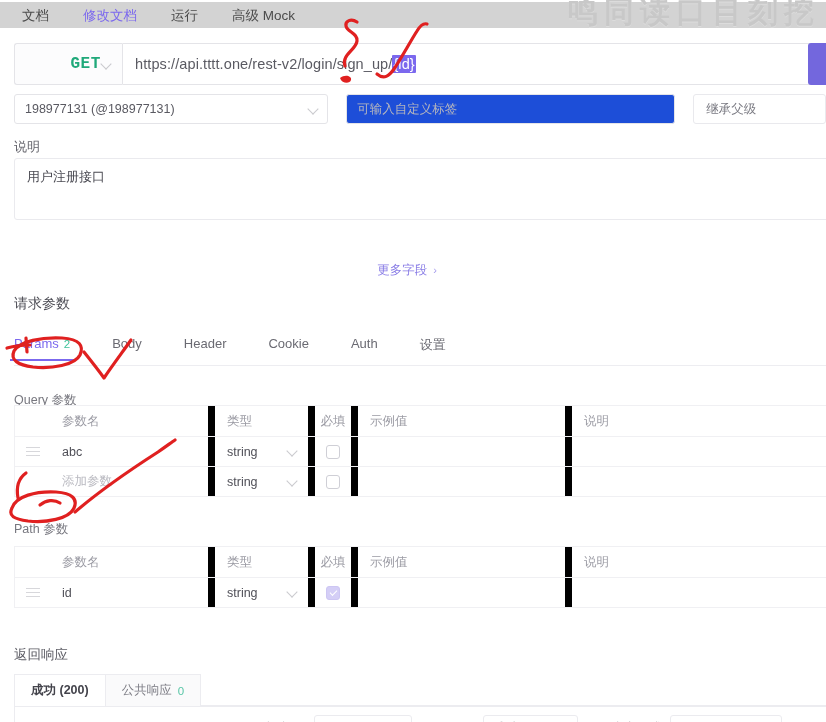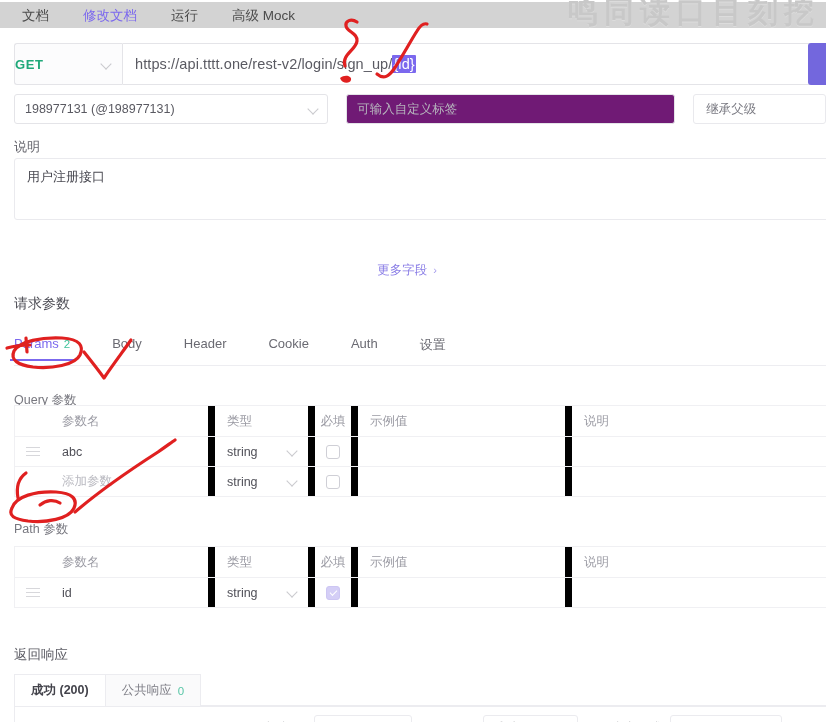--- a/index.html
+++ b/index.html
@@ -58,22 +58,22 @@
   }
   .method-box {
     width: 108px; height: 42px;
     border: 1px solid #e4e4e8; border-right: none;
     background: #fcfcfd;
     border-radius: 3px 0 0 3px;
     display: flex; align-items: center; justify-content: space-between;
     padding: 0 10px 0 0;
   }
   .method-label {
-    flex: 1; text-align: left; font-size: 13px; font-weight: bold;
-    color: #20a97a; letter-spacing: .6px;
+    flex: 1; text-align: right; font-size: 16px; font-weight: bold;
+    color: #20a97a; letter-spacing: .6px; font-family: Liberation Mono, monospace;
   }
   .caret {
     width: 11px; height: 11px; position: relative; flex: 0 0 11px; opacity:.45;
   }
   .caret::before {
     content: ""; position: absolute; left: 1px; top: 1px;
     width: 7px; height: 7px;
     border-right: 1.4px solid #8a8a93; border-bottom: 1.4px solid #8a8a93;
     transform: rotate(45deg);
   }
@@ -100,21 +100,21 @@
 
   
   .row2 { position: absolute; left: 14px; top: 66px; right: 0; height: 30px; display: flex; gap: 18px; }
   .sel-owner {
     width: 323px; height: 30px; border: 1px solid #e4e4e8; background: #fff;
     border-radius: 3px; display: flex; align-items: center;
     padding: 0 8px 0 10px; justify-content: space-between;
   }
   .sel-owner span { font-size: 12.5px; color: #595961; }
   .tagbox {
-    width: 338px; height: 30px; border: 1px solid #e4e4e8; background: #701a75;
+    width: 338px; height: 30px; border: 1px solid #e4e4e8; background: #1d4ed8;
     border-radius: 3px; display: flex; align-items: center; padding: 0 10px;
   }
   .tagbox span { font-size: 12.5px; color: #b6b6bd; }
   .inherit {
     width: 136px; height: 30px; border: 1px solid #e9e9ed; background: #fff;
     border-radius: 3px; display: flex; align-items: center; padding: 0 12px;
   }
   .inherit span { font-size: 12.5px; color: #7a7a82; }
 
   

